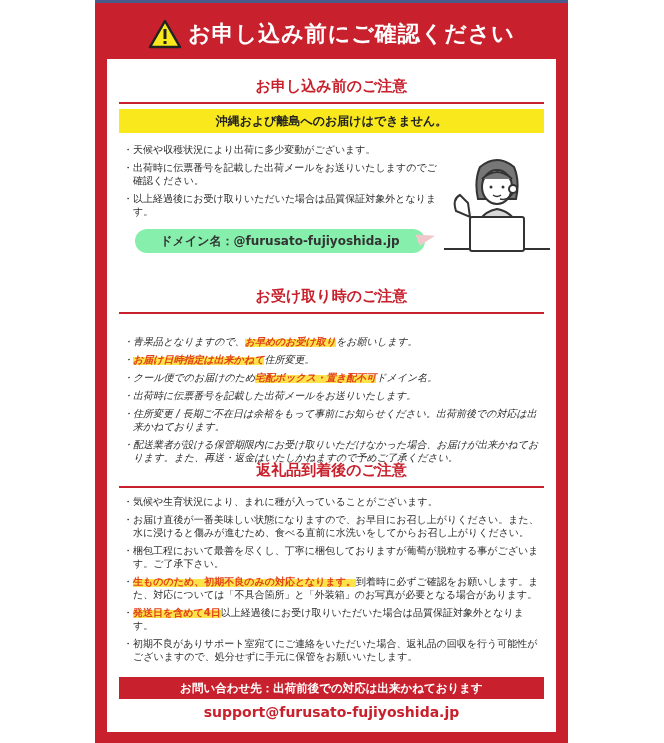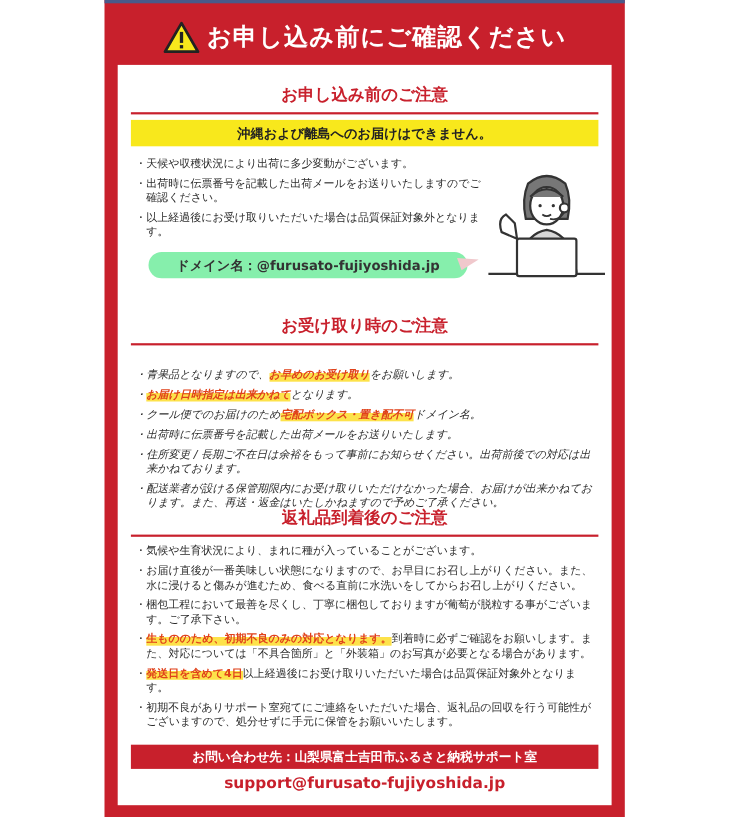--- a/index.html
+++ b/index.html
@@ -62,33 +62,33 @@
       <path d="M51 44 Q55 47 59 44" fill="none" stroke="#333" stroke-width="1.5"></path>
       <circle cx="71" cy="38" r="4" fill="#fff" stroke="#333" stroke-width="2"></circle>
       <path d="M71 42 Q66 50 58 48" fill="none" stroke="#333" stroke-width="1.5"></path>
       <path d="M14 60 Q10 48 18 44 L26 52 L28 66 Z" fill="#fff" stroke="#333" stroke-width="2"></path>
       <rect x="28" y="66" width="54" height="34" rx="2" fill="#fff" stroke="#333" stroke-width="2"></rect>
     </svg>
 
     <div class="sec-title" style="top:228px;">お受け取り時のご注意</div>
     <ul style="left:16px; top:276px; width:420px;font-style:italic;">
       <li><span>青果品となりますので、</span><span class="hl">お早めのお受け取り</span><span>をお願いします。</span></li>
-      <li><span></span><span class="hl">お届け日時指定は出来かねて</span><span>となります。</span></li>
+      <li><span></span><span class="hl">お届け日時指定は出来かねて</span><span>住所変更。</span></li>
       <li><span>クール便でのお届けのため</span><span class="hl">宅配ボックス・置き配不可</span><span>ドメイン名。</span></li>
       <li><span>出荷時に伝票番号を記載した出荷メールをお送りいたします。</span></li>
       <li><span>住所変更 / 長期ご不在日は余裕をもって事前にお知らせください。出荷前後での対応は出来かねております。</span></li>
       <li><span>配送業者が設ける保管期限内にお受け取りいただけなかった場合、お届けが出来かねております。また、再送・返金はいたしかねますので予めご了承ください。</span></li>
     </ul>
 
     <div class="sec-title" style="top:402px;">返礼品到着後のご注意</div>
     <ul style="left:16px; top:436px; width:420px;">
       <li><span>気候や生育状況により、まれに種が入っていることがございます。</span></li>
       <li><span>お届け直後が一番美味しい状態になりますので、お早目にお召し上がりください。また、水に浸けると傷みが進むため、食べる直前に水洗いをしてからお召し上がりください。</span></li>
       <li><span>梱包工程において最善を尽くし、丁寧に梱包しておりますが葡萄が脱粒する事がございます。ご了承下さい。</span></li>
       <li><span class="hl">生もののため、初期不良のみの対応となります。</span><span>到着時に必ずご確認をお願いします。また、対応については「不具合箇所」と「外装箱」のお写真が必要となる場合があります。</span></li>
       <li><span class="hl">発送日を含めて4日</span><span>以上経過後にお受け取りいただいた場合は品質保証対象外となります。</span></li>
       <li><span>初期不良がありサポート室宛てにご連絡をいただいた場合、返礼品の回収を行う可能性がございますので、処分せずに手元に保管をお願いいたします。</span></li>
     </ul>
 
-    <div class="contact-bar">お問い合わせ先：山梨県富士吉田市ふるさと納税サポート室</div>
+    <div class="contact-bar">お問い合わせ先：出荷前後での対応は出来かねております</div>
     <div class="email">support@furusato-fujiyoshida.jp</div>
   </div>
 </div>
 
 </body></html>

